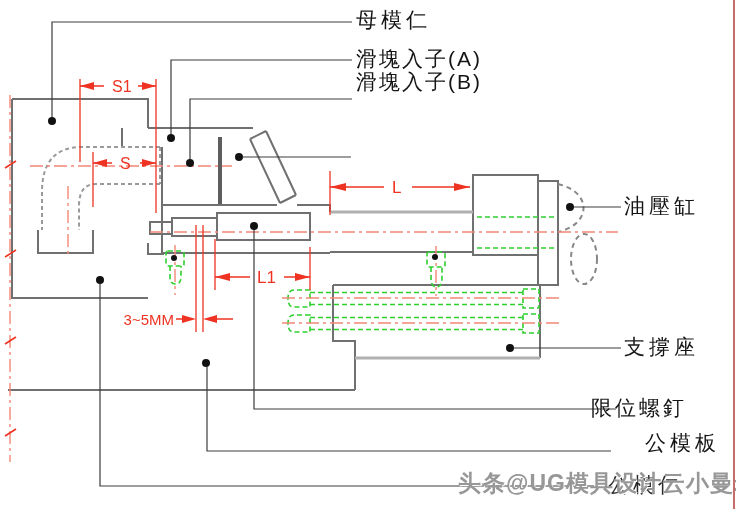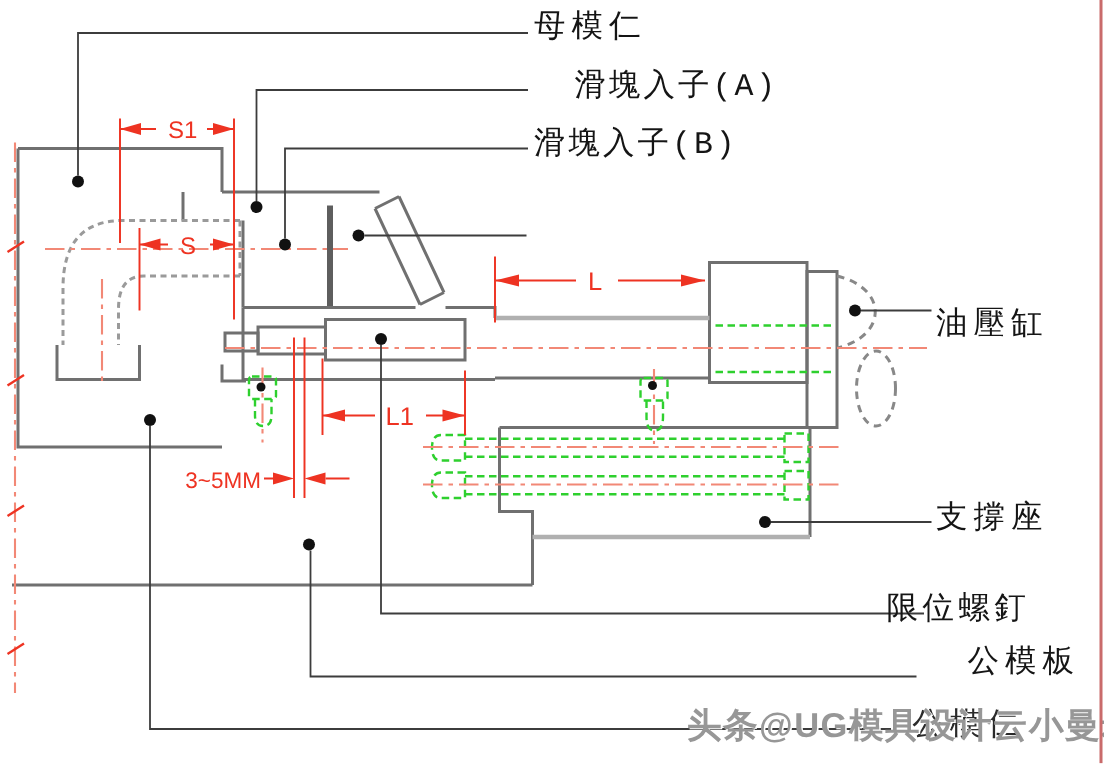--- a/index.html
+++ b/index.html
@@ -6,21 +6,21 @@
   #stage{
     position:relative;
     width:736px;height:509px;
     background:#ffffff;
     overflow:hidden;
     font-family:"Liberation Sans",sans-serif;
   }
   svg{position:absolute;left:0;top:0;}
   .lbl{
     position:absolute;
-    font-family:Liberation Mono, monospace;
+    font-family:Liberation Sans, sans-serif;
     font-size:21px;
     line-height:1.15;
     color:#151515;
     letter-spacing:4px;
     white-space:nowrap;
     z-index:3;
   }
   .dimtext{
     font-family:"Liberation Sans",sans-serif;
     fill:#ee3322;
@@ -175,23 +175,23 @@
       <circle cx="510" cy="348" r="4"></circle>
       <circle cx="254" cy="226" r="4"></circle>
       <circle cx="206" cy="363" r="4"></circle>
       <circle cx="100" cy="280" r="4"></circle>
       <circle cx="174" cy="258" r="3"></circle>
       <circle cx="435" cy="257" r="3"></circle>
     </g>
   </svg>
 
   <div class="lbl" id="cavity-insert-label" style="left:356px;top:8px;">母模仁</div>
-  <div class="lbl" style="left:356px;top:47px;letter-spacing:2px;margin-left:27px;">滑塊入子(A)</div>
-  <div class="lbl" style="left:356px;top:86px;letter-spacing:2px;text-align:right;">滑塊入子(B)</div>
-  <div class="lbl" style="left:624px;top:194px;margin-top:12px;">油壓缸</div>
+  <div class="lbl" style="left:356px;top:47px;letter-spacing:2px;">滑塊入子(A)</div>
+  <div class="lbl" style="left:356px;top:70px;letter-spacing:2px;text-align:right;">滑塊入子(B)</div>
+  <div class="lbl" style="left:624px;top:194px;">油壓缸</div>
   <div class="lbl" style="left:624px;top:335px;text-align:center;">支撐座</div>
   <div class="lbl" style="left:591px;top:396px;letter-spacing:3px;">限位螺釘</div>
   <div class="lbl" style="left:616px;top:431px;margin-left:29px;">公模板</div>
   <div class="lbl" id="core-insert-label" style="left:608px;top:473px;">公模仁</div>
 
   <div id="watermark">头条@UG模具设计云小曼老师</div>
 
   <div id="right-border" style="background: rgb(201, 107, 107);"></div>
 </div>
 

